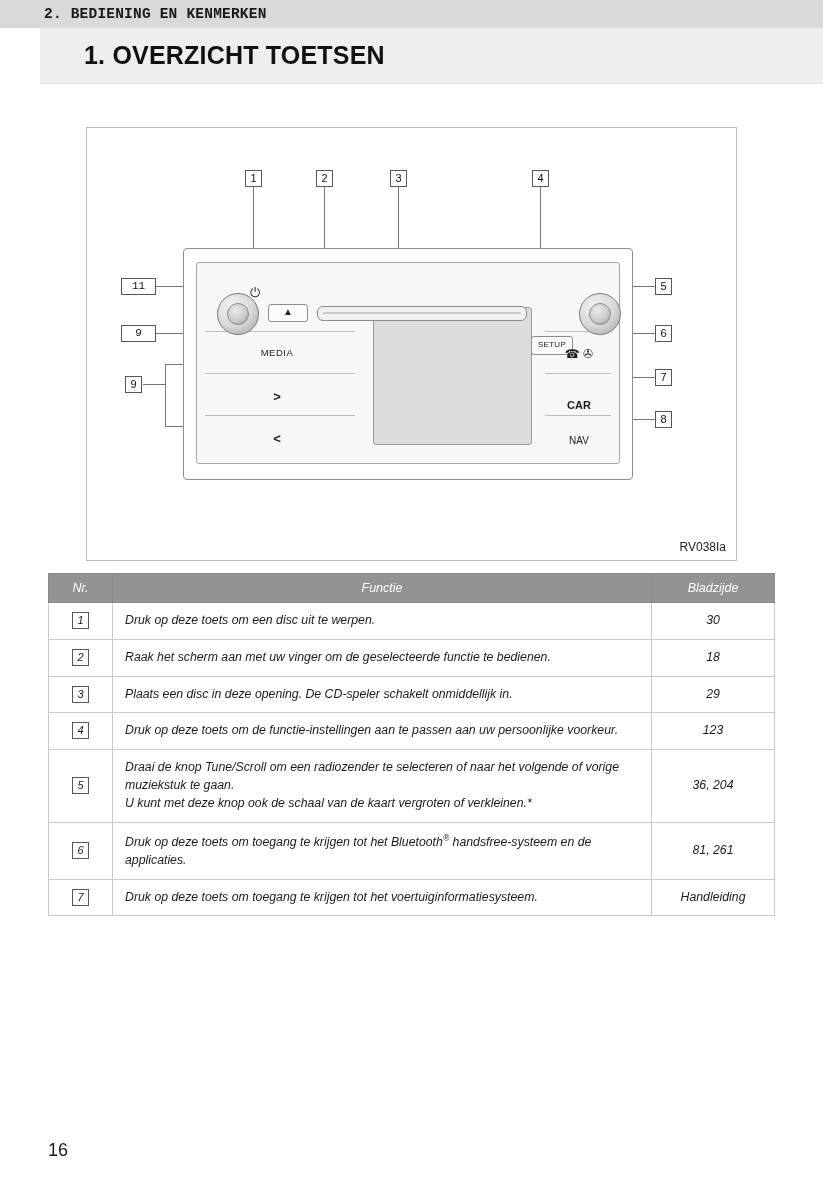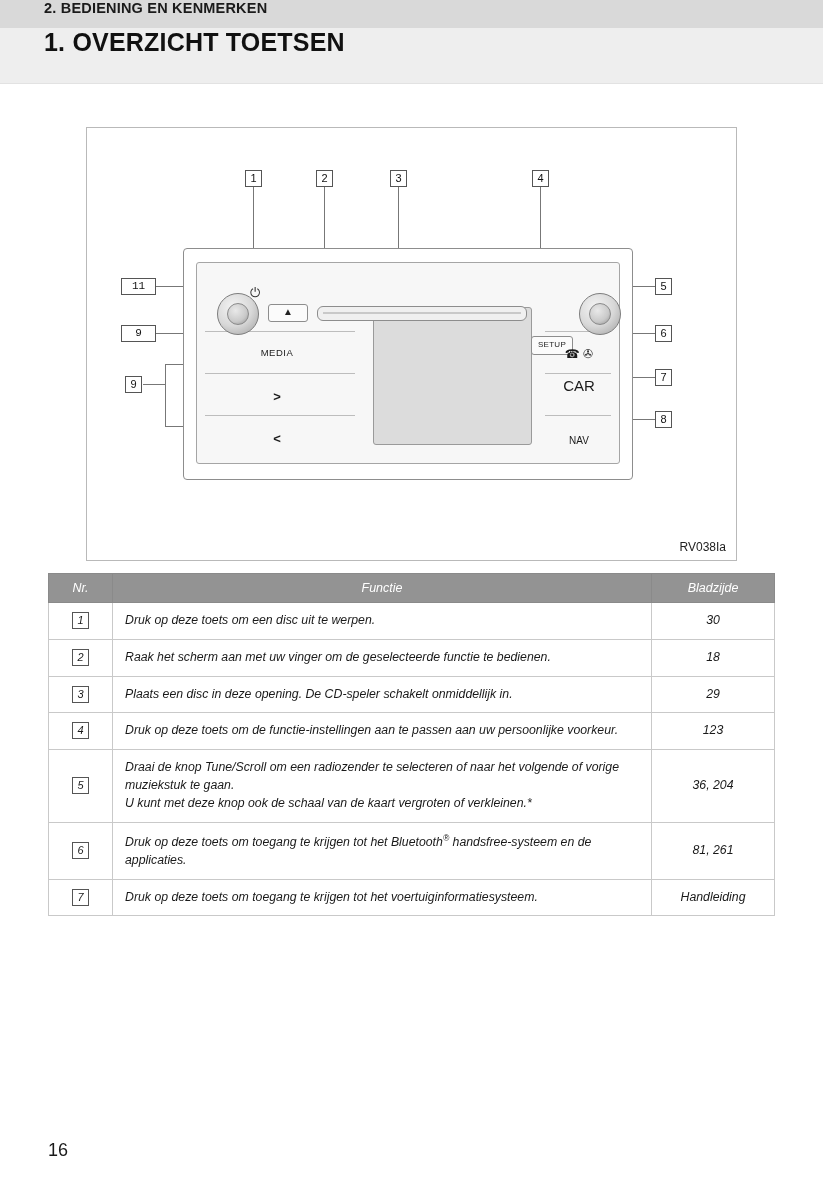--- a/index.html
+++ b/index.html
@@ -14,36 +14,40 @@
     color: #1a1a1a;
     position: relative;
     overflow: hidden;
   }
 
   
   .chapter-bar {
     background: #d9d9d9;
     height: 28px;
     display: flex;
+    align-items: center;
     padding-left: 44px;
     box-sizing: border-box;
+    font-family: Liberation Mono, monospace;
   }
   .chapter-bar .chapter-title {
     font-size: 14.5px;
     font-weight: bold;
     color: #1a1a1a;
     letter-spacing: 0.2px;
   }
   .section-bar {
     background: #eeeeee;
     height: 56px;
     display: flex;
+    align-items: center;
     padding-left: 44px;
     box-sizing: border-box;
     border-bottom: 1px solid #e2e2e2;
+    margin-left: 40px;
   }
   .section-bar .section-title {
     font-size: 25px;
     font-weight: bold;
     color: #111;
     letter-spacing: 0.2px;
   }
 
   
   .figure-wrap {
@@ -188,21 +192,21 @@
     color: #333;
   }
 
   .lbl {
     position: absolute;
     font-size: 10px;
     color: #1a1a1a;
     text-align: center;
   }
   .lbl.media { left: 42px; top: 84px; width: 76px; font-size: 9.5px; letter-spacing: 0.5px; }
-  .lbl.car   { left: 352px; top: 114px; width: 60px; font-weight: normal; font-size: 15px; }
+  .lbl.car   { left: 352px; top: 136px; width: 60px; font-weight: bold; font-size: 11px; }
   .lbl.nav   { left: 352px; top: 172px; width: 60px; font-size: 10px; }
   .lbl.phone { left: 352px; top: 84px; width: 60px; font-size: 12px; }
   .lbl.arrow-r { left: 42px; top: 126px; width: 76px; font-size: 13px; font-weight: bold; }
   .lbl.arrow-l { left: 42px; top: 168px; width: 76px; font-size: 13px; font-weight: bold; }
 
   .sep {
     position: absolute;
     background: #bdbdbd;
     height: 1px;
   }

